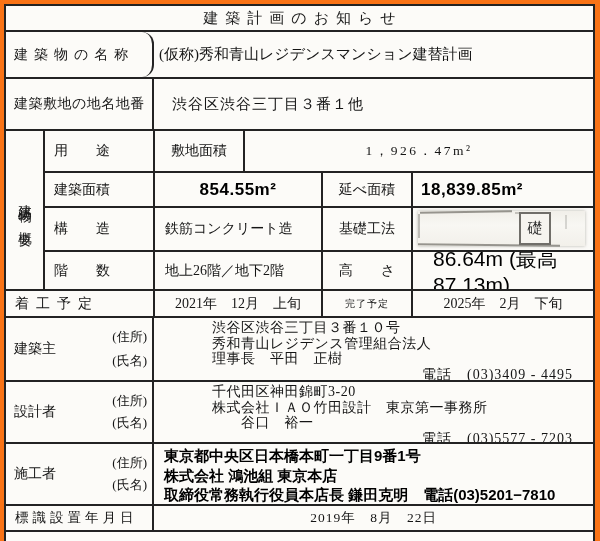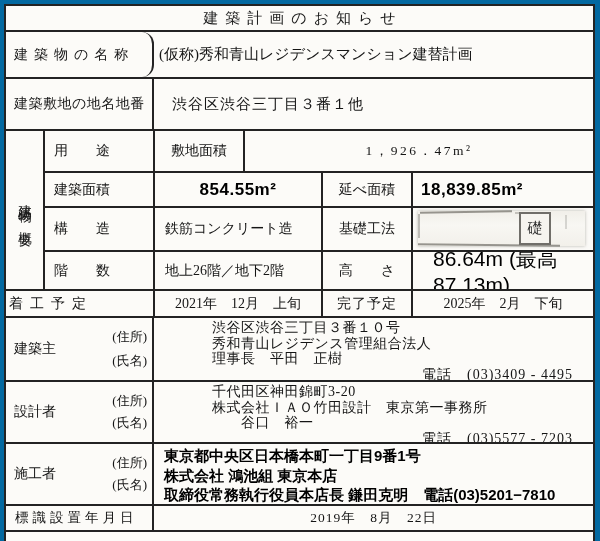--- a/index.html
+++ b/index.html
@@ -1,19 +1,19 @@
 <!DOCTYPE html>
 <html><head>
 <meta charset="utf-8">
 <style>
   * { margin:0; padding:0; box-sizing:border-box; }
   html,body { width:600px; height:541px; }
   body { font-family:"Liberation Serif","DejaVu Serif",serif; color:#151515; }
 
-  .paper { position:relative; width:600px; height:541px; background:#0369a1; overflow:hidden; }
+  .paper { position:relative; width:600px; height:541px; background:#f97316; overflow:hidden; }
   .sheet { position:absolute; left:4px; top:4px; width:591px; height:560px;
            border:2px solid #232323; background:#fcfbf8; display:flex; flex-direction:column; }
 
   .row { display:flex; flex-direction:row; border-bottom:2px solid #232323; flex:0 0 auto; }
   .row.r-tail { border-bottom:none; }
   .cell { display:flex; align-items:center; border-right:2px solid #232323; overflow:hidden; }
   .cell:last-child { border-right:none; }
 
   
   .r-title { height:26px; }
@@ -69,23 +69,23 @@
   .s-top2 { left:58%; top:1px; width:20%; height:2px; opacity:.5; }
   .s-bot { left:0; bottom:0; width:85%; height:2px; transform:rotate(0.6deg); }
   .s-left { left:0; top:3px; width:2px; height:70%; opacity:.6; }
   .s-right { right:18px; top:4px; width:2px; height:40%; opacity:.35; }
   .so-char-box { position:absolute; right:34px; top:1px; bottom:1px; width:32px;
                  border:2px solid rgba(55,52,48,0.7); display:flex; align-items:center;
                  justify-content:center; background:#f6f4ef; }
   .so-char-box span { font-size:15px; color:#2a2a2a; }
 
   
-  .sc-lbl { flex:0 0 149px; font-size:14px; padding-left:3px; letter-spacing:7px; }
+  .sc-lbl { flex:0 0 149px; font-size:14px; padding-left:9px; letter-spacing:7px; }
   .sc-v1  { flex:0 0 168px; font-size:14px; justify-content:center; }
-  .sc-l2  { flex:0 0 90px; font-size:14px; justify-content:center; letter-spacing:1px; }
+  .sc-l2  { flex:0 0 90px; font-size:10px; justify-content:center; letter-spacing:1px; }
   .sc-v2  { flex:1 1 auto; font-size:14px; justify-content:center; }
 
   
   .p-lbl { position:relative; flex:0 0 148px; }
   .p-name { position:absolute; left:8px; top:50%; transform:translateY(-50%); font-size:14px; }
   .p-tag { position:absolute; right:5px; font-size:13px; }
   .p-addr-tag { top:16%; }
   .p-name-tag { bottom:16%; }
   .p-val { flex:1 1 auto; display:block; padding:2px 8px 0 10px; }
   .line { display:block; white-space:pre; font-size:14px; line-height:15.5px; letter-spacing:0.5px;margin-left:48px; }

